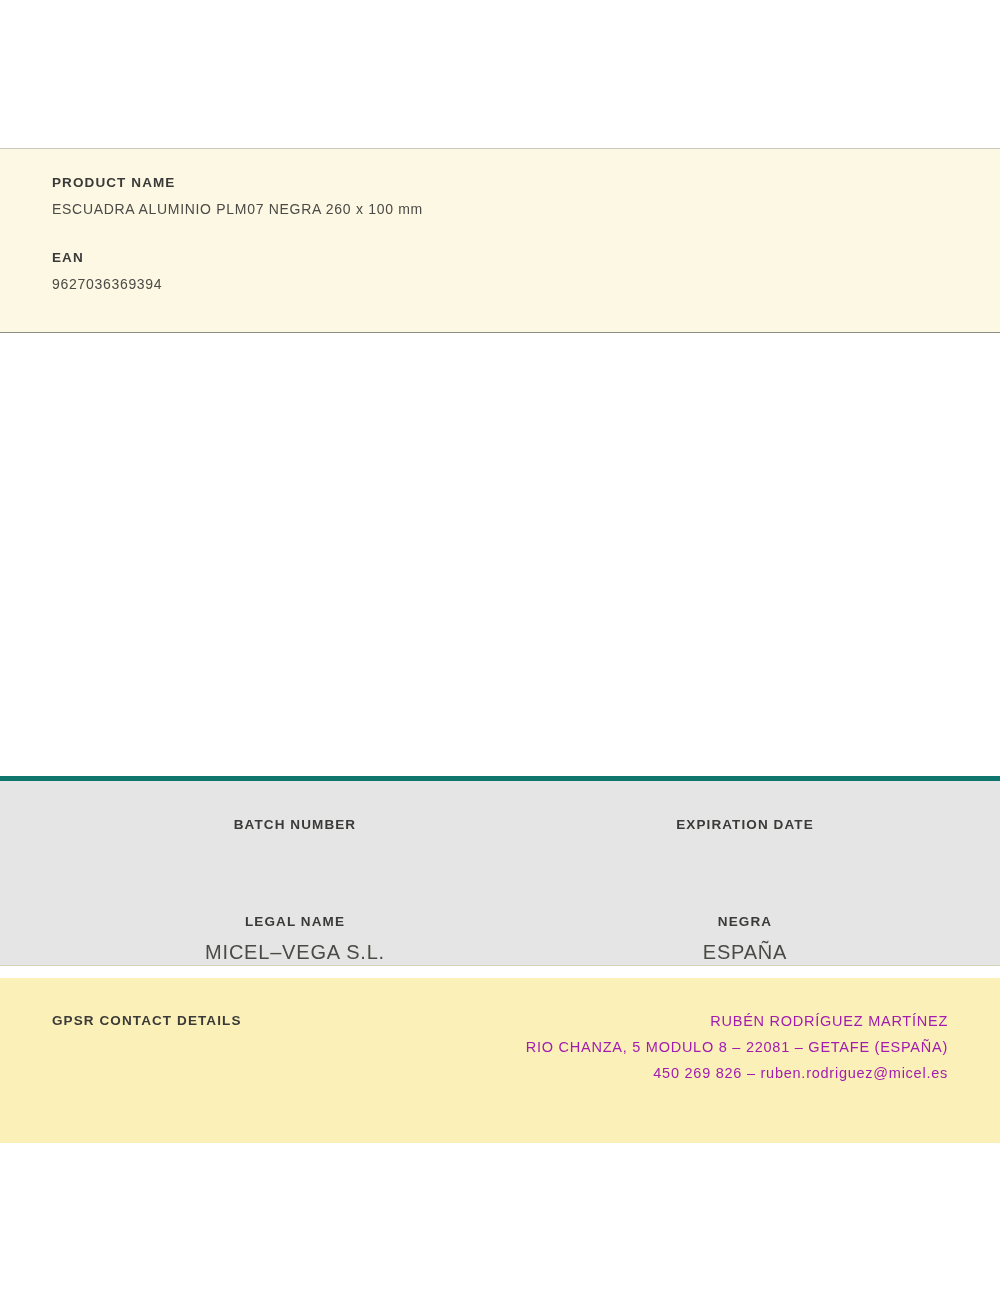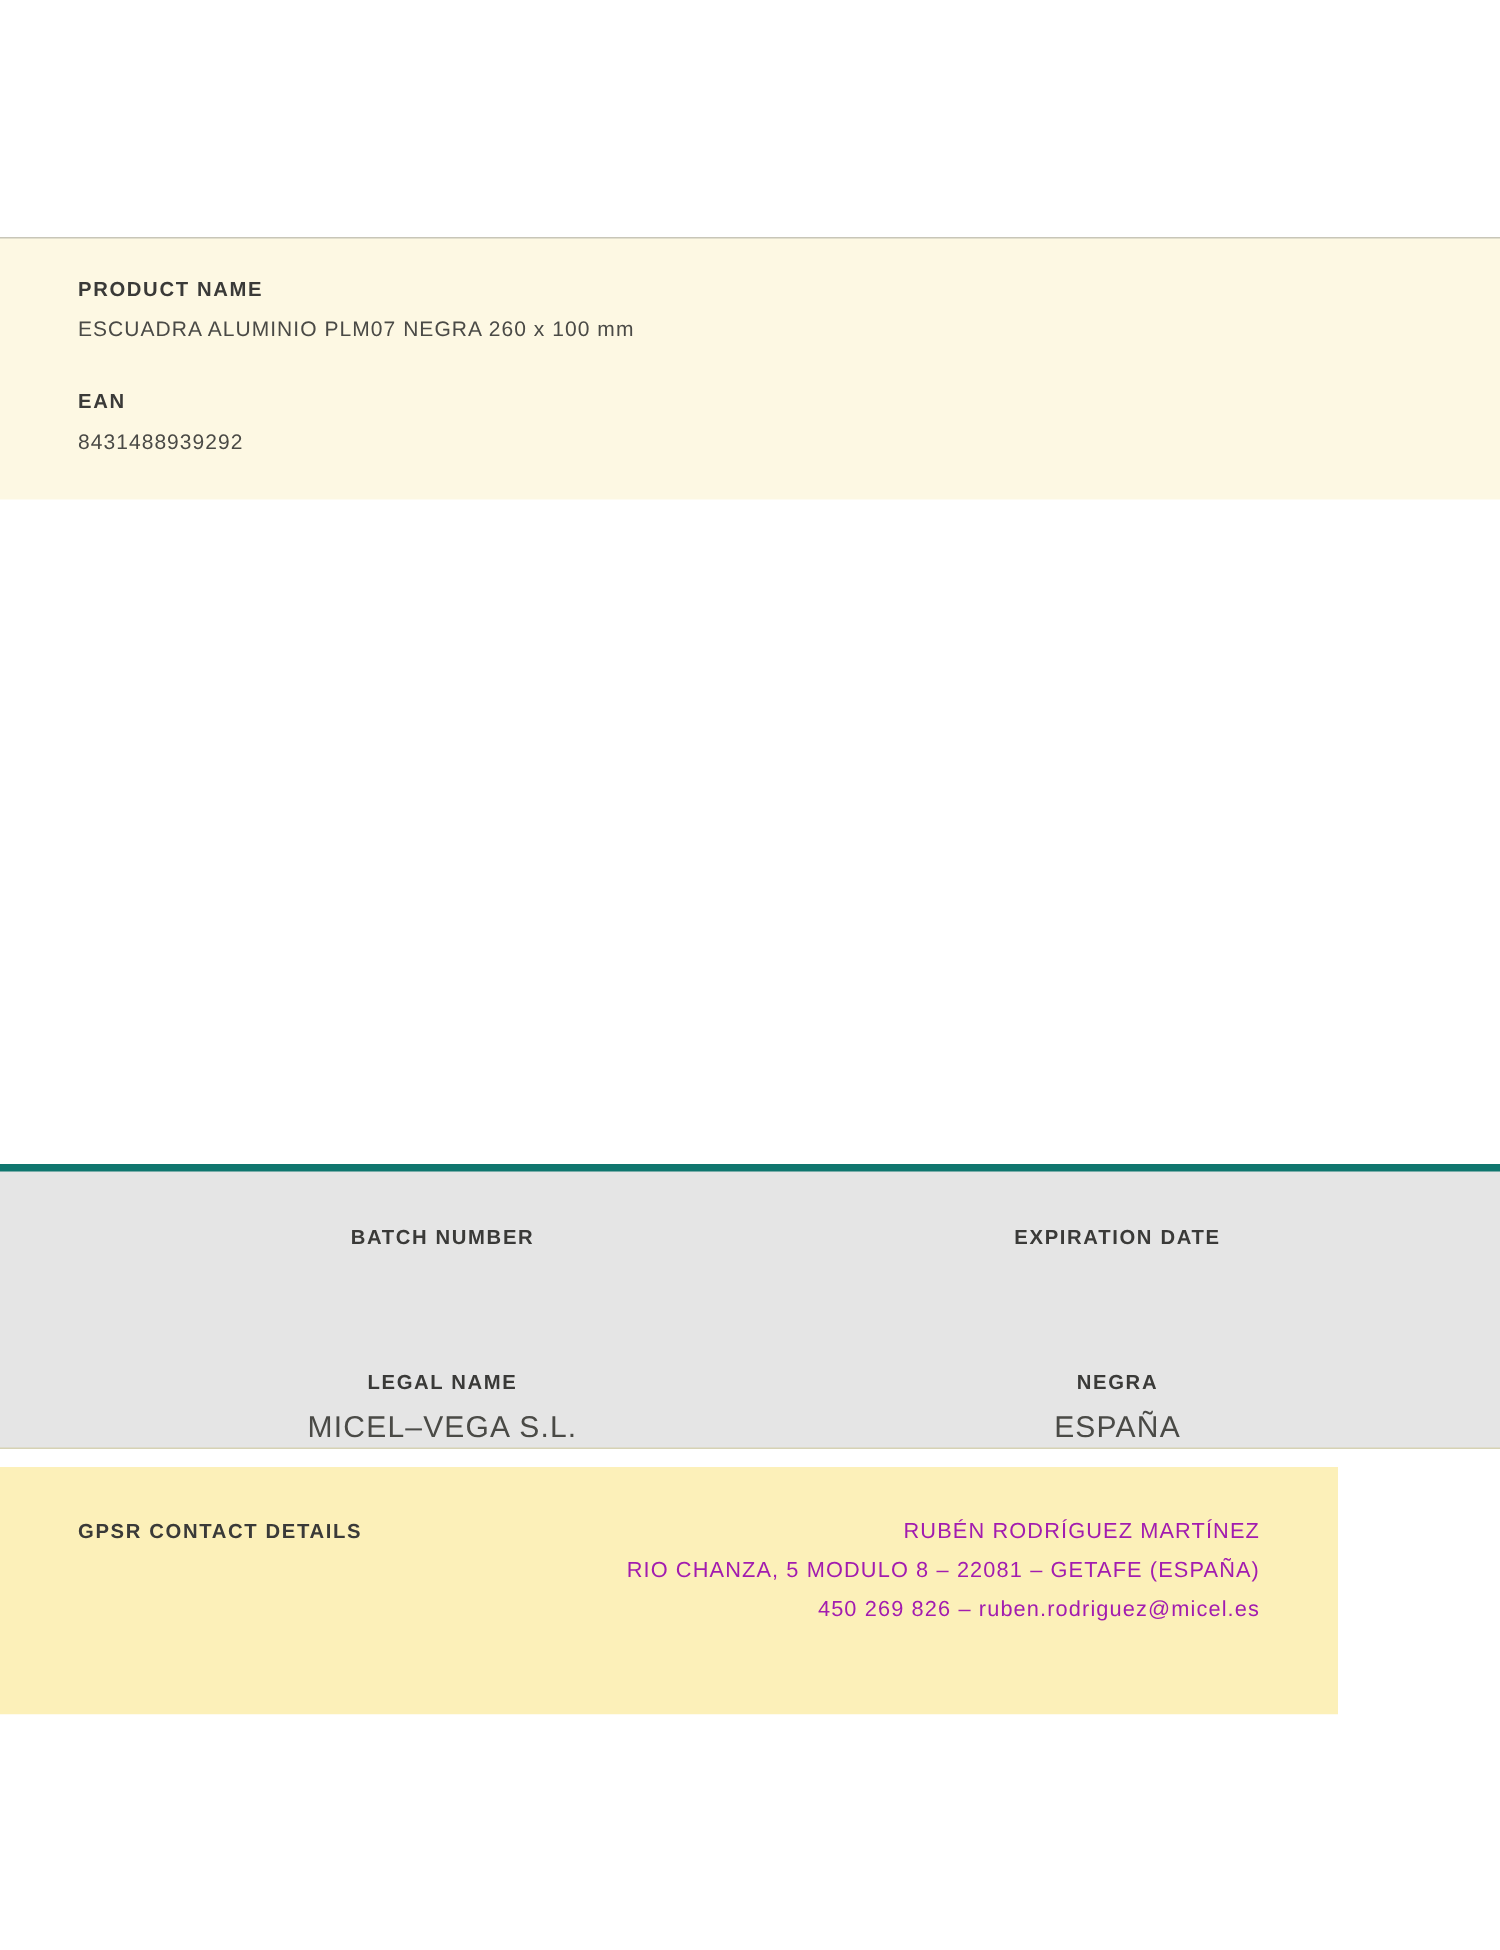--- a/index.html
+++ b/index.html
@@ -25,21 +25,20 @@
   .product-block {
     position: absolute;
     left: 0;
     top: 148px;
     width: 1000px;
     height: 185px;
     background: #fdf8e3;
     border-top: 1px solid #c8c6b8;
     border-bottom: 1px solid #8e8d85;
     box-sizing: border-box;
-    margin-top: 10px;
   }
   .product-inner {
     padding: 26px 50px 0 52px;
   }
   .field-label {
     font-size: 13.5px;
     font-weight: bold;
     letter-spacing: 1.1px;
     color: #3a3a38;
     margin: 0 0 11px 0;
@@ -110,21 +109,21 @@
     color: #4a4a46;
     margin-top: 12px;
     min-height: 17px;
   }
 
   
   .gpsr-block {
     position: absolute;
     left: 0;
     top: 978px;
-    width: 892px;
+    width: 1000px;
     height: 165px;
     background: #fcf0b9;
     box-sizing: border-box;
     padding: 30px 52px 0 52px;
     display: flex;
     justify-content: space-between;
     align-items: flex-start;
   }
   .gpsr-title {
     font-size: 13.5px;
@@ -161,21 +160,21 @@
 <div class="page">
 
   <div style="position:absolute;left:0;top:0;width:1000px;height:148px;background:#ffffff;"></div>
 
   <div class="product-block">
     <div class="product-inner">
       <div class="field-label">PRODUCT NAME</div>
       <div class="field-value">ESCUADRA ALUMINIO PLM07 NEGRA 260 x 100 mm</div>
       <div class="field-gap"></div>
       <div class="field-label">EAN</div>
-      <div class="field-value">8431488939292</div>
+      <div class="field-value">9627036369394</div>
     </div>
   </div>
 
   <div class="blank-body"></div>
 
   <div class="meta-block">
     <div class="meta-row row1">
       <div class="meta-cell first">
         <div class="meta-head">BATCH NUMBER</div>
         <div class="meta-val"></div>

